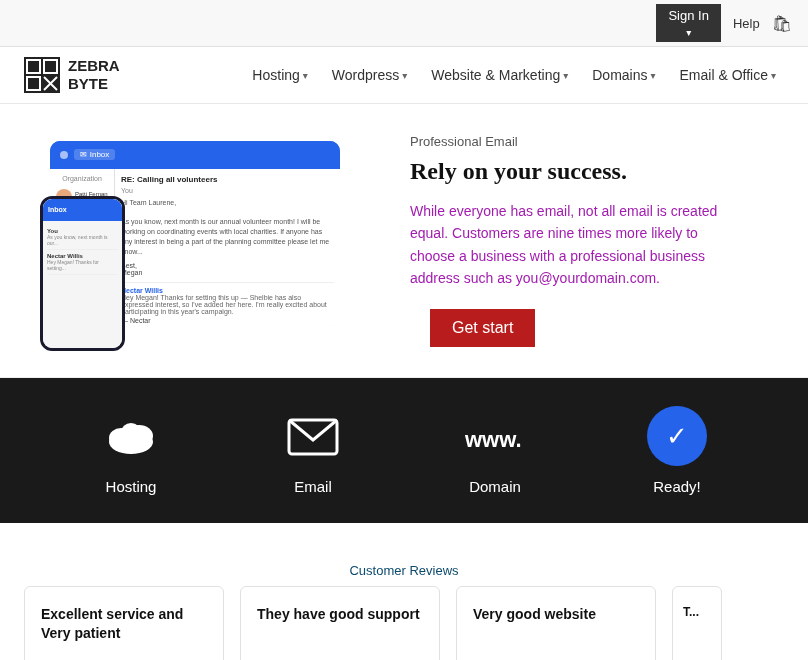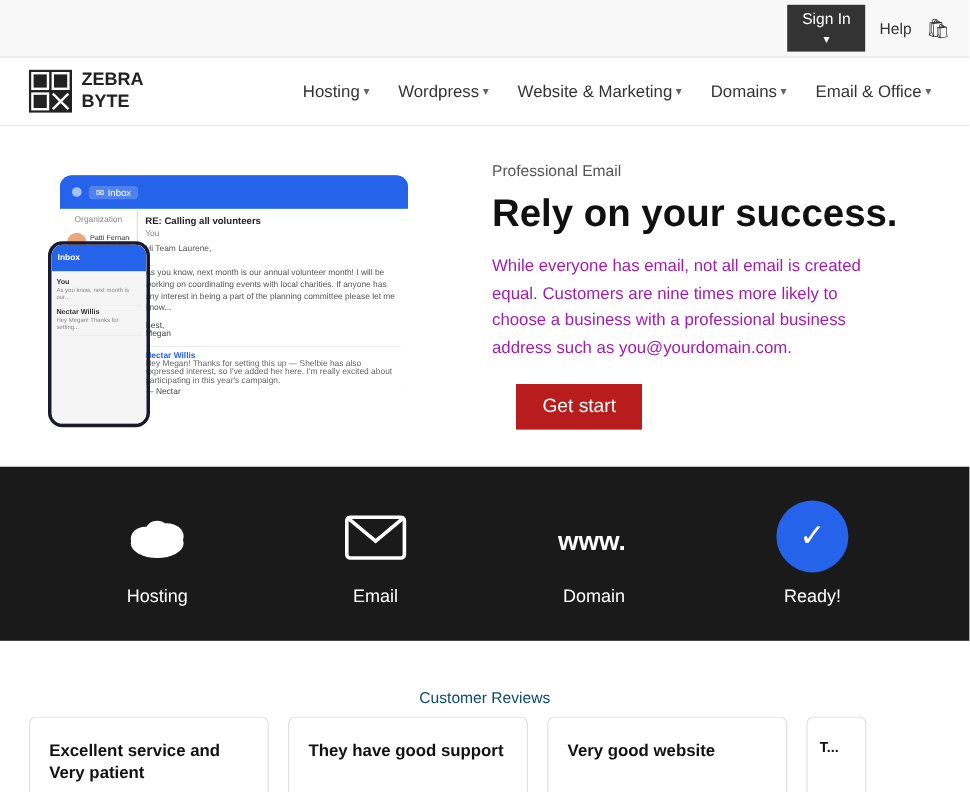--- a/index.html
+++ b/index.html
@@ -199,25 +199,26 @@
     
     .hero-text {
       flex: 1;
     }
     .hero-tag {
       font-size: 13px;
       color: #555;
       margin-bottom: 8px;
     }
     .hero-title {
-      font-size: 32px;
+      font-size: 24px;
       font-weight: bold;
       color: #111;
       margin-bottom: 14px;
       line-height: 1.2;
+      font-family: Liberation Serif, serif;
     }
     .hero-desc {
       font-size: 14px;
       color: #a21caf;
       line-height: 1.6;
       margin-bottom: 20px;
       max-width: 320px;
     }
     .get-start-btn {
       background: #b91c1c;

